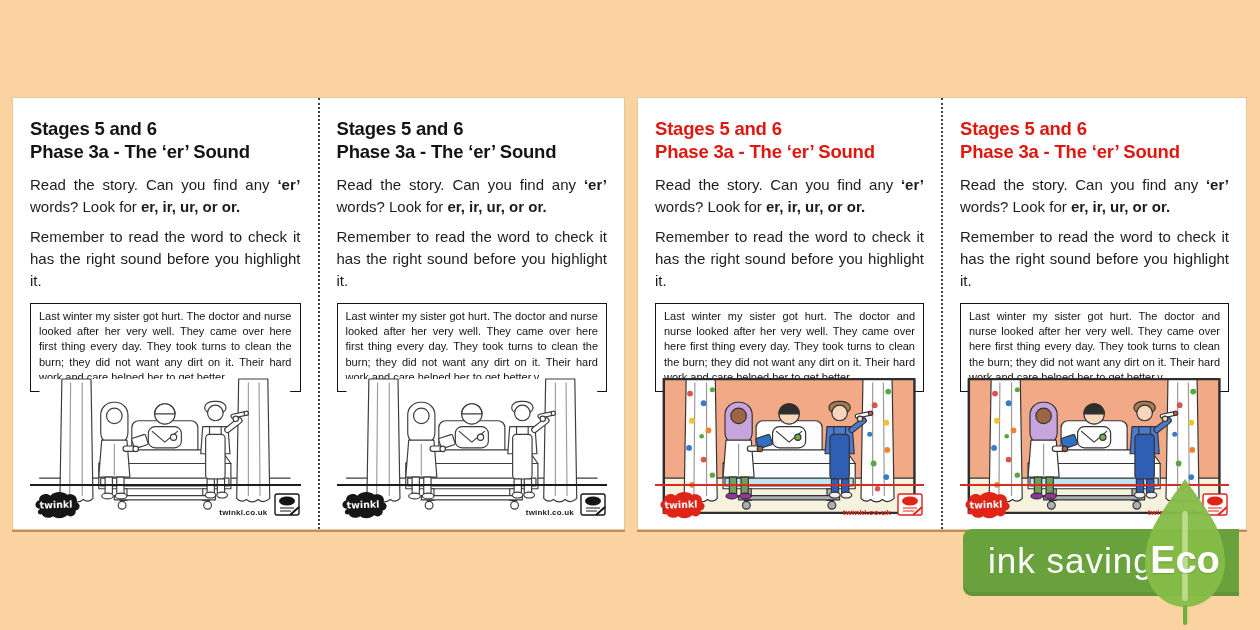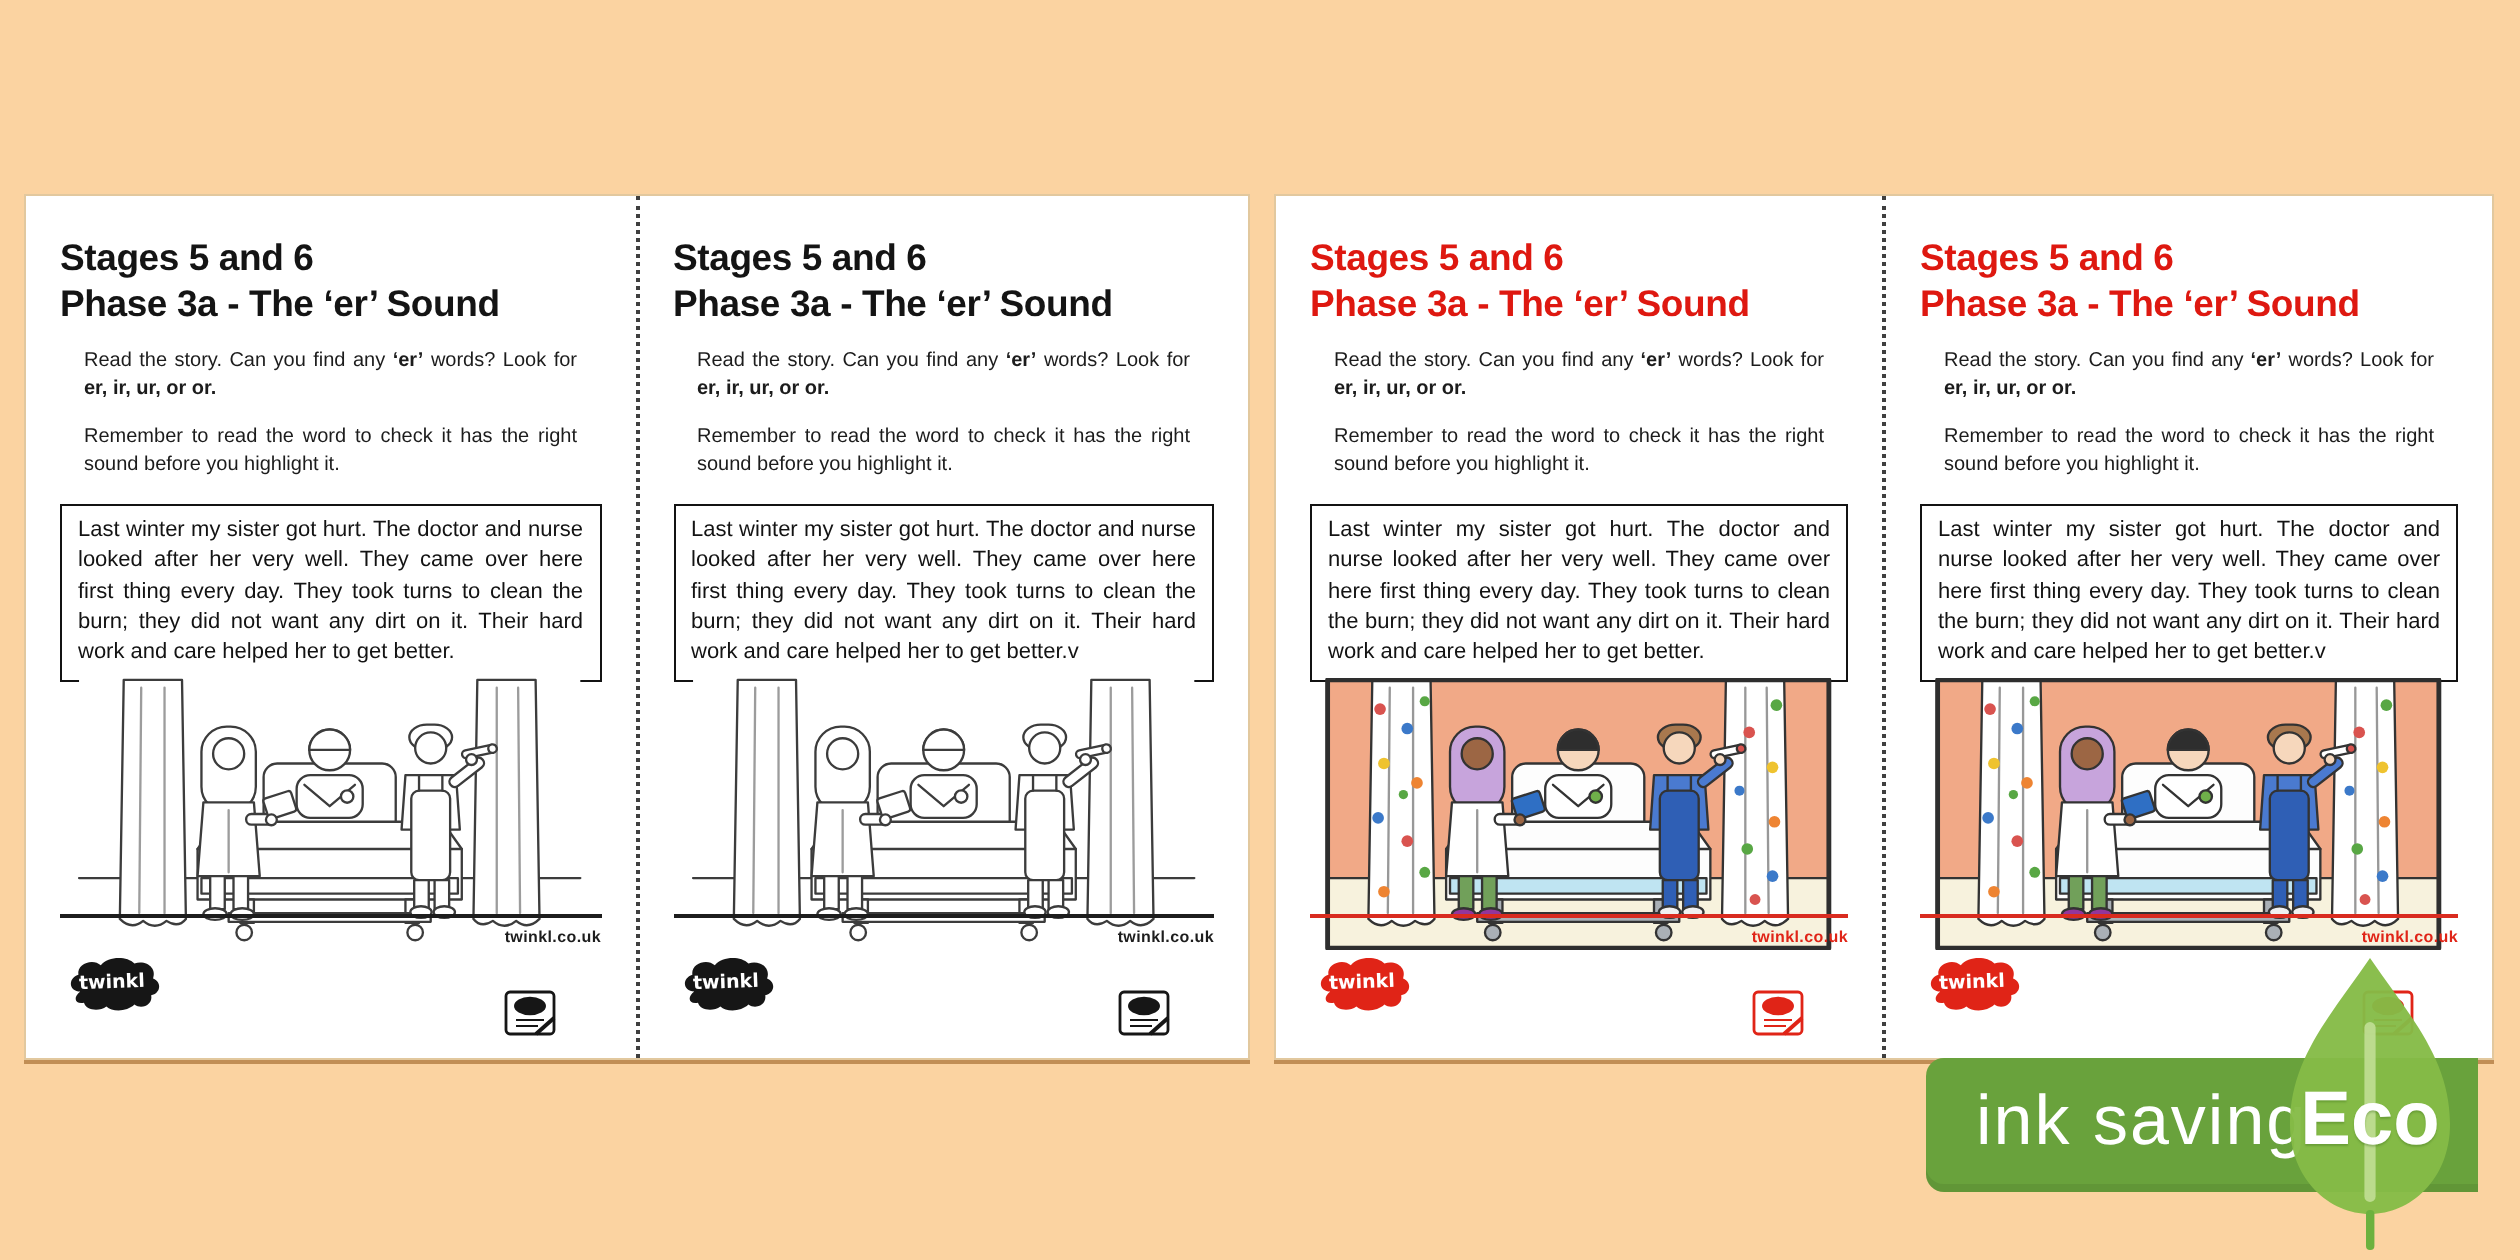--- a/index.html
+++ b/index.html
@@ -45,21 +45,21 @@
     --shoes:#93359b; --shoesN:#f0f0f0; --scrub1:#4a7ad0; --scrub2:#2f5fb5;
     --thermo:#ffffff; --thermoTip:#d9534f; --flower:#6fb04a;
   }
 
   .title{
     margin:8px 0 10px;text-align:left;
     font-weight:bold;font-size:18.5px;line-height:1.24;
     color:var(--title);letter-spacing:-0.2px;
   }
   .instructions{
-    margin:0 12px 9px;font-size:10px;line-height:1.45;
+    margin:0 0 9px;font-size:15px;line-height:1.45;
     color:#1c1c1c;text-align:justify;
   }
   .instructions b{font-weight:bold;}
   .storybox{
     border:1.6px solid #131313;
     padding:5px 8px;margin:2px 0 16px;
     font-size:11px;line-height:1.4;color:#131313;
     text-align:justify;
   }
   .scene-wrap{
@@ -75,21 +75,21 @@
     padding-top:5px;
     display:flex;align-items:center;justify-content:space-between;
   }
   .logo{position:relative;width:52px;height:28px;flex:0 0 auto;}
   .logo svg{position:absolute;inset:0;width:100%;height:100%;}
   .logo-text{
     position:absolute;inset:0;display:flex;align-items:center;justify-content:center;
     color:#fff;font-weight:bold;font-size:9.5px;font-family:"DejaVu Sans",sans-serif;
     transform:rotate(-2deg);padding-bottom:2px;
   }
-  .footer-right{display:flex;align-items:flex-start;gap:22px;flex-direction:column;}
+  .footer-right{display:flex;align-items:flex-end;gap:6px;}
   .site{font-size:8px;font-weight:bold;color:var(--ink);letter-spacing:.2px;}
   .stamp{width:27px;height:24px;flex:0 0 auto;}
 
   
   .eco-band{
     position:absolute;left:963px;top:529px;width:276px;height:67px;
     background:#69a23c;border-radius:9px 0 0 9px;
     box-shadow:inset 0 -4px 0 rgba(0,0,0,.07);
     display:flex;align-items:center;
     z-index:4;

